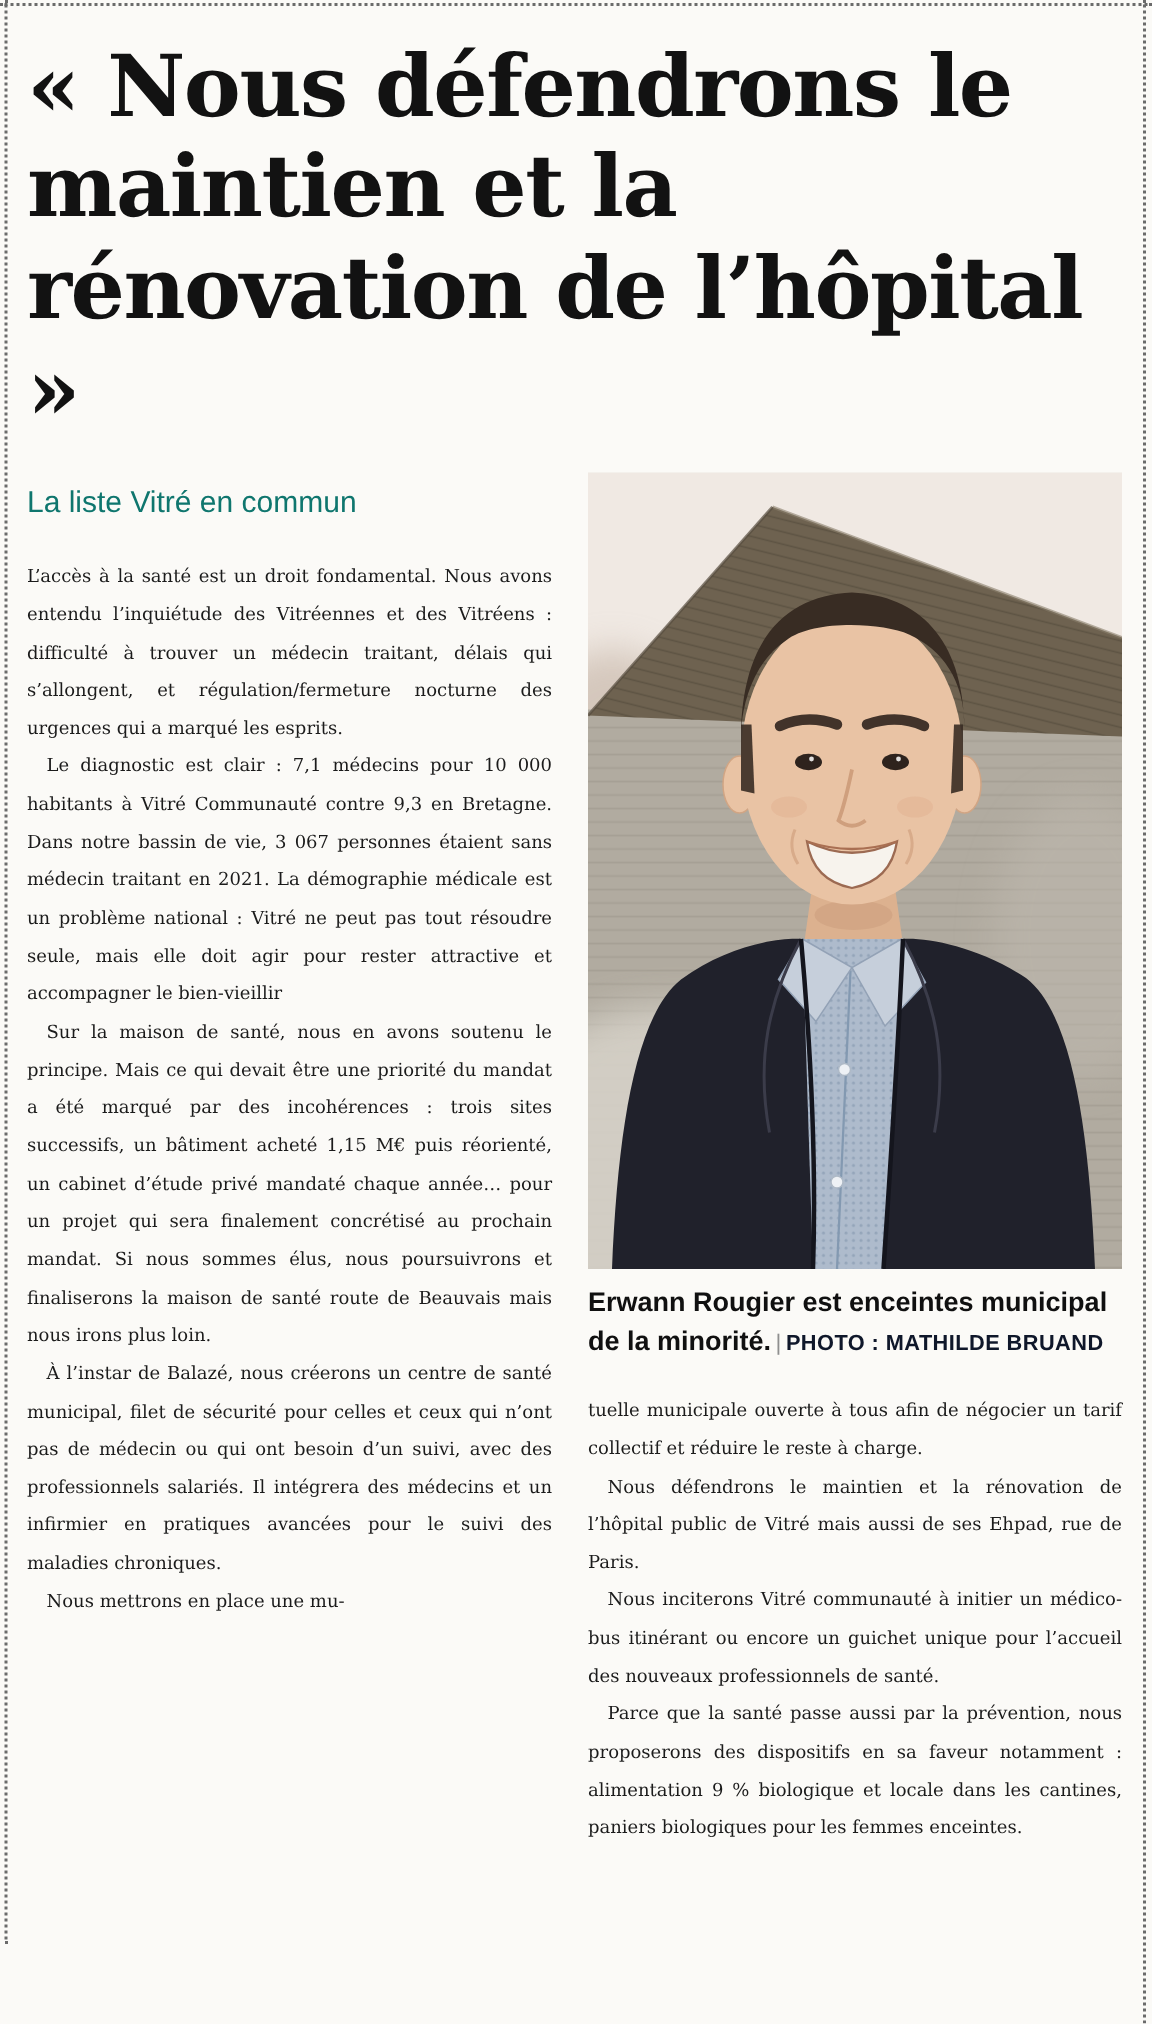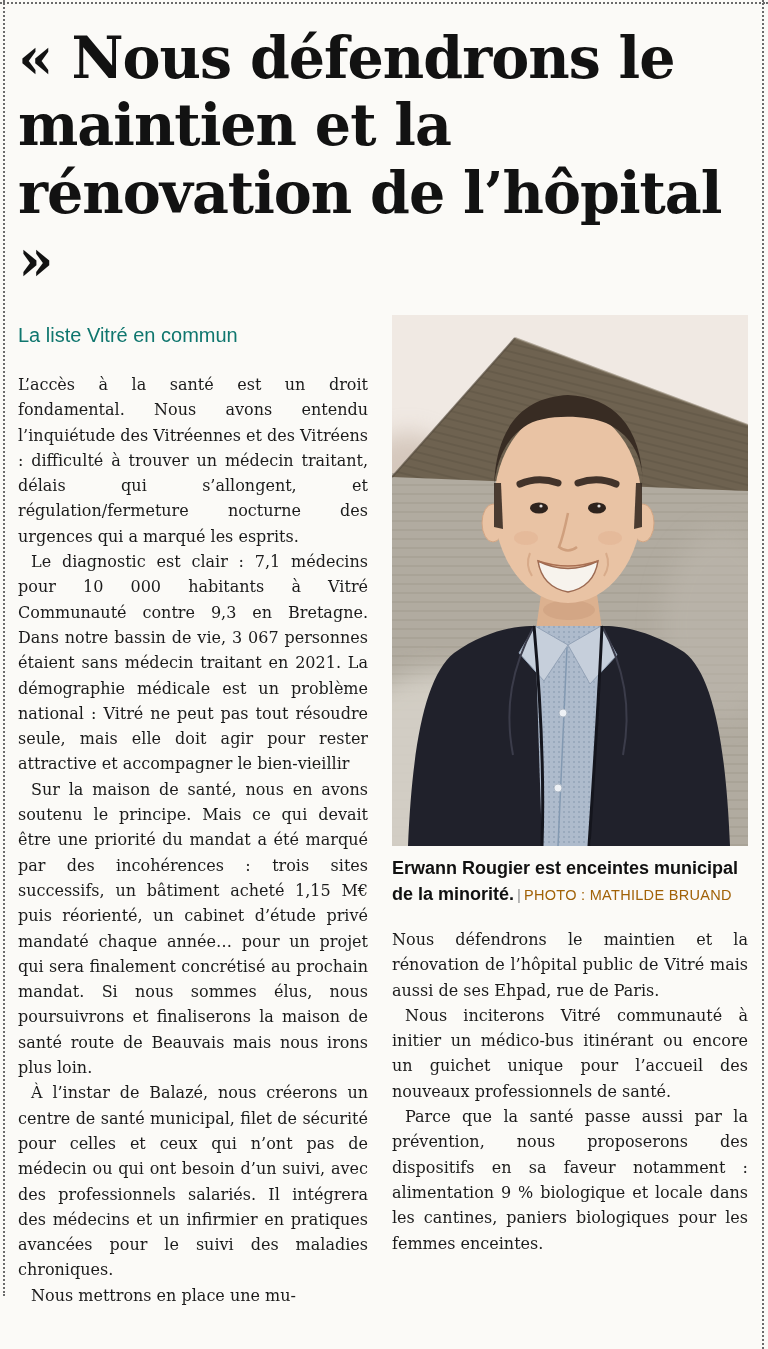--- a/index.html
+++ b/index.html
@@ -31,40 +31,40 @@
 
   .kicker{
     font-family:"Liberation Sans", sans-serif;
     font-size:20px;line-height:1.2;color:#0f766e;margin:8px 0 0 0;
   }
 
   .paras{margin-top:25px;}
   .col-right .paras{margin-top:19px;}
   p.body-para{
     margin:0;
-    font-size:16px;
+    font-size:12px;
     line-height:25.3px;
     text-align:justify;
     hyphens:auto;-webkit-hyphens:auto;
     overflow-wrap:break-word;
   }
   .paras p + p{text-indent:13px;}
 
   .photo-frame{
     width:356px;height:531px;overflow:hidden;background:#f0e9e3;
   }
   .photo-frame svg{display:block;}
 
   .caption{
     font-family:"Liberation Sans", sans-serif;
     margin-top:9px;
     font-size:18px;line-height:26px;font-weight:700;color:#101010;
   }
   .credit-sep{font-weight:400;color:#8f8f8f;padding:0 3px;font-size:15px;}
-  .credit{font-weight:400;font-size:14.5px;color:#a16207;letter-spacing:.3px;}
+  .credit{font-weight:700;font-size:14.5px;color:#0f172a;letter-spacing:.3px;}
 </style>
 </head>
 <body>
 
 <div class="dots-top"></div>
 <div class="dots-left"></div>
 <div class="dots-right"></div>
 
 <div class="content">
 
@@ -153,20 +153,21 @@
           <path d="M 142,311 C 150,400 152,470 150,531" stroke="#14151d" stroke-width="3" fill="none"></path>
           <path d="M 210,311 C 206,400 201,470 197,531" stroke="#14151d" stroke-width="3" fill="none"></path>
         </svg>
       </div>
 
       <div class="caption">
         <span>Erwann Rougier est enceintes municipal de la minorité.</span><span class="credit-sep">|</span><span class="credit">PHOTO : MATHILDE BRUAND</span>
       </div>
 
       <div class="paras">
+          <p class="body-para" lang="fr">tuelle municipale ouverte à tous afin de négocier un tarif collectif et réduire le reste à charge.</p>
           <p class="body-para" lang="fr">Nous défendrons le maintien et la rénovation de l’hôpital public de Vitré mais aussi de ses Ehpad, rue de Paris.</p>
           <p class="body-para" lang="fr">Nous inciterons Vitré communauté à initier un médico-bus itinérant ou encore un guichet unique pour l’accueil des nouveaux professionnels de santé.</p>
           <p class="body-para" lang="fr">Parce que la santé passe aussi par la prévention, nous proposerons des dispositifs en sa faveur notamment : alimentation 9 % biologique et locale dans les cantines, paniers biologiques pour les femmes enceintes.</p>
         </div>
     </div>
 
   </div>
 </div>
 
 </body></html>

